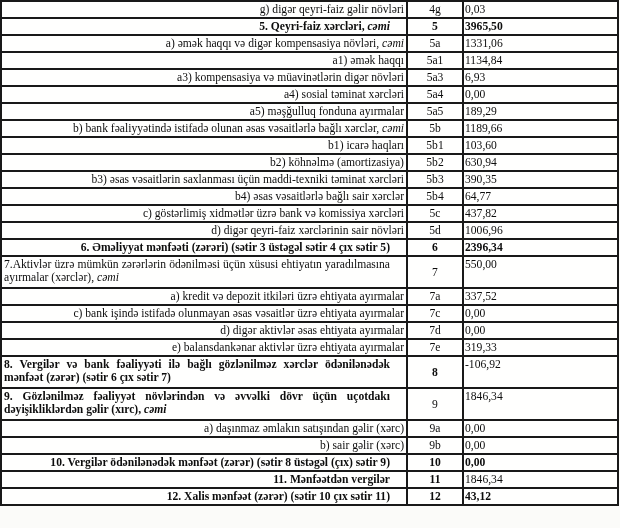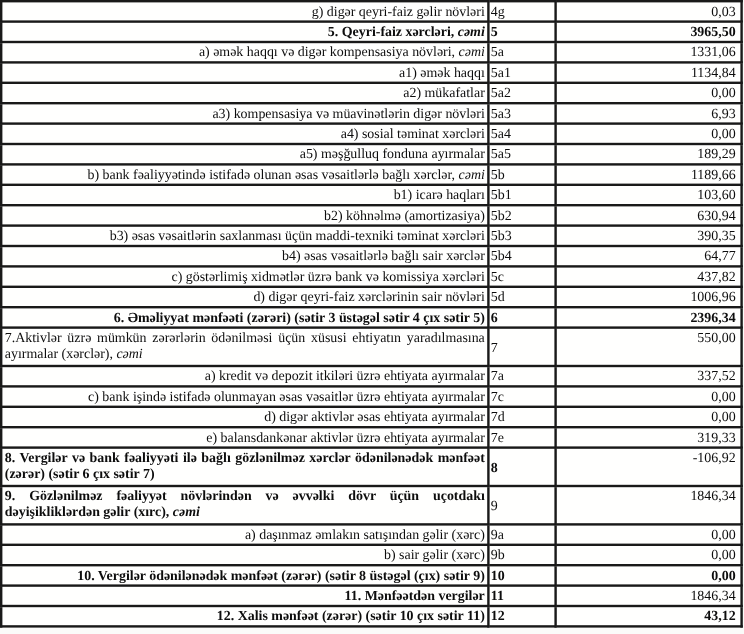--- a/index.html
+++ b/index.html
@@ -28,24 +28,24 @@
     padding-bottom: 1px;
     overflow: hidden;
     vertical-align: middle;
     background: #fffffe;
   }
   col.c-desc  { width: 406px; }
   col.c-code  { width: 56px;  }
   col.c-value { width: 155px; }
 
   td.desc  { text-align: right; }
-  td.code  { text-align: left; }
-  td.value { text-align: right; padding-right: 4px; }
-
-  .ind0 { padding-left: 2px;  padding-right: 2px; }
+  td.code  { text-align: center; }
+  td.value { padding-right: 4px; }
+
+  .ind0 { padding-left: 2px;  padding-right: 16px; }
   .ind1 { padding-left: 9px;  padding-right: 2px; }
   .ind2 { padding-left: 23px; padding-right: 2px; }
 
   .b { font-weight: bold; }
 
   tr.single td { height: 13px; }
   tr.double td.desc { height: 28px; vertical-align: top; text-align: justify; margin-left: 32px; }
   tr.double td.value { vertical-align: top; }
   tr.double td.code { vertical-align: middle; }
 
@@ -76,25 +76,20 @@
           <td class="desc ind1"><span>a) əmək haqqı və digər kompensasiya növləri, </span><i>cəmi</i></td>
           <td class="code">5a</td>
           <td class="value">1331,06</td>
         </tr>
         <tr class="single">
           <td class="desc ind2"><span>a1) əmək haqqı</span></td>
           <td class="code">5a1</td>
           <td class="value">1134,84</td>
         </tr>
         <tr class="single">
-          <td class="desc ind2"><span>a2) mükafatlar</span></td>
-          <td class="code">5a2</td>
-          <td class="value">0,00</td>
-        </tr>
-        <tr class="single">
           <td class="desc ind2"><span>a3) kompensasiya və müavinətlərin digər növləri</span></td>
           <td class="code">5a3</td>
           <td class="value">6,93</td>
         </tr>
         <tr class="single">
           <td class="desc ind2"><span>a4) sosial təminat xərcləri</span></td>
           <td class="code">5a4</td>
           <td class="value">0,00</td>
         </tr>
         <tr class="single">

